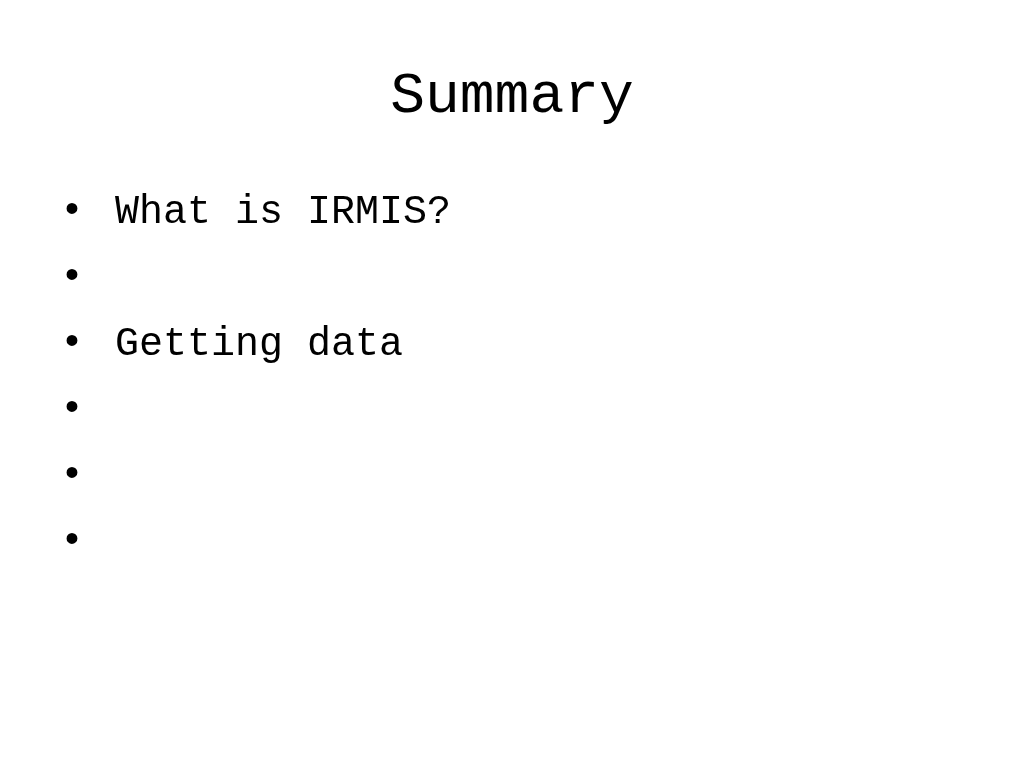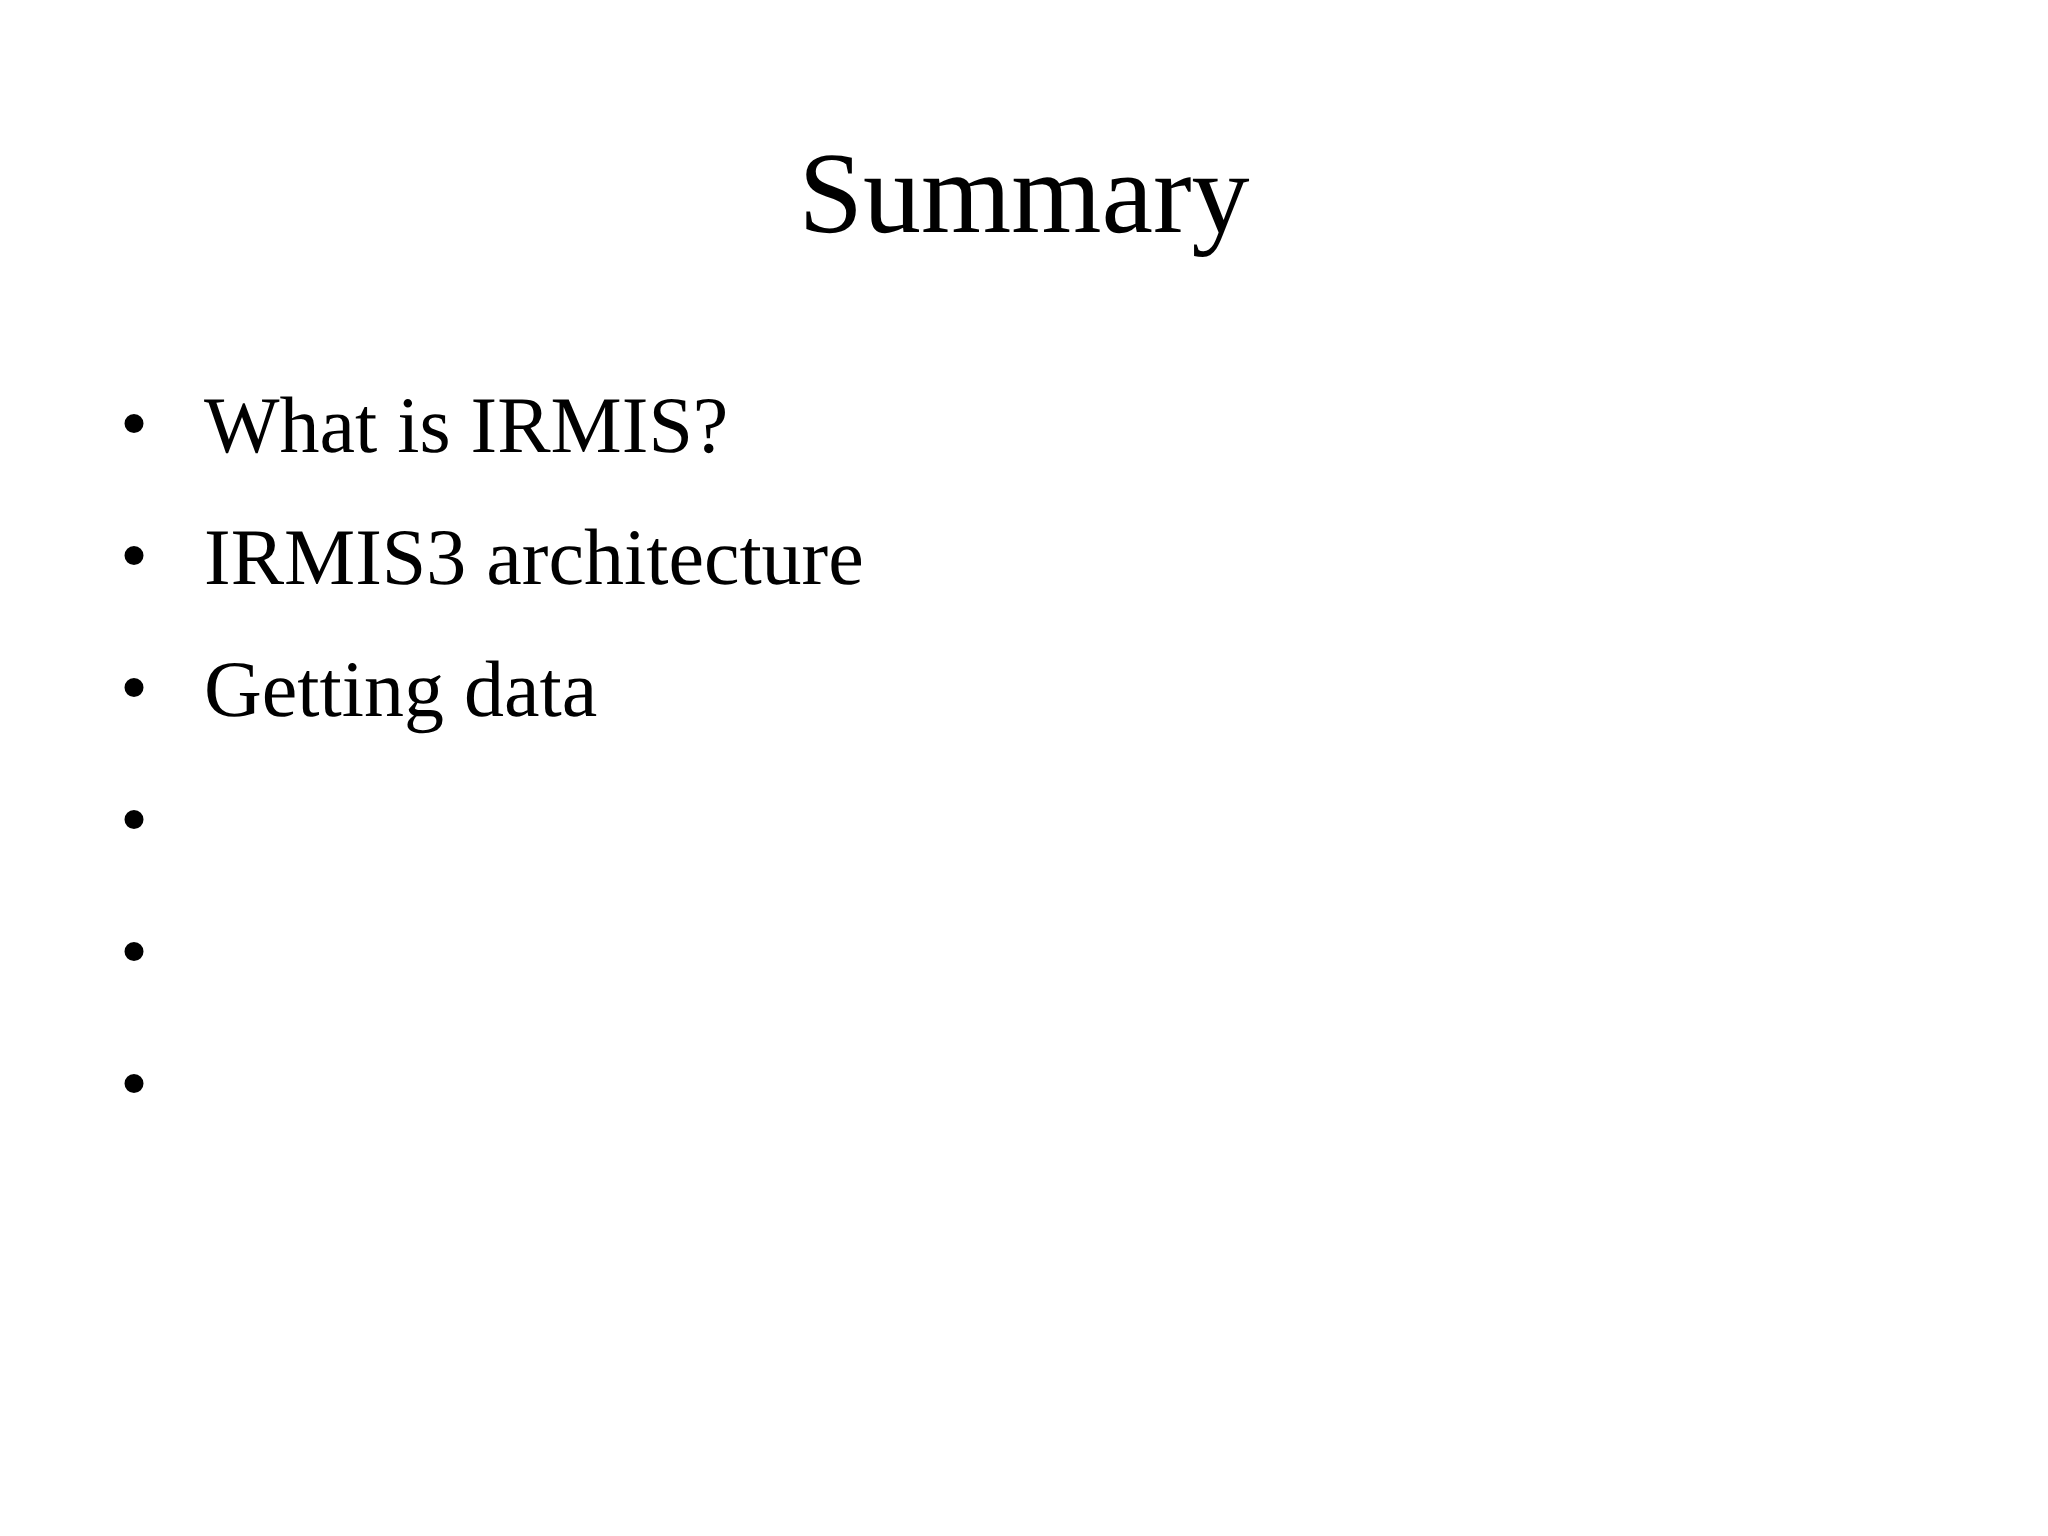--- a/index.html
+++ b/index.html
@@ -6,21 +6,21 @@
     margin: 0;
     padding: 0;
     background: #ffffff;
   }
   .slide {
     position: relative;
     width: 1024px;
     height: 768px;
     background: #ffffff;
     overflow: hidden;
-    font-family: Liberation Serif, serif;
+    font-family: Liberation Mono, monospace;
     color: #000000;
   }
   .slide-title {
     position: absolute;
     top: 58px;
     left: 0;
     width: 1024px;
     height: 78px;
     line-height: 78px;
     text-align: center;
@@ -49,37 +49,37 @@
     display: inline-block;
     width: 42px;
     flex: 0 0 42px;
     font-size: 40px;
     line-height: 1;
     text-align: left;
     padding-left: 2px;
   }
   .bullet-text {
     white-space: nowrap;
+    margin-left: 13px;
   }
 </style>
 </head>
 <body>
 
 <div class="slide">
 
   <div class="slide-title">Summary</div>
 
   <ul class="bullet-list">
     <li class="bullet-item">
       <span class="bullet-marker">•</span>
       <span class="bullet-text">What is IRMIS?</span>
     </li>
     <li class="bullet-item">
       <span class="bullet-marker">•</span>
-      <span class="bullet-text">IRMIS3 architecture</span>
     </li>
     <li class="bullet-item">
       <span class="bullet-marker">•</span>
       <span class="bullet-text">Getting data</span>
     </li>
     <li class="bullet-item">
       <span class="bullet-marker">•</span>
     </li>
     <li class="bullet-item">
       <span class="bullet-marker">•</span>

